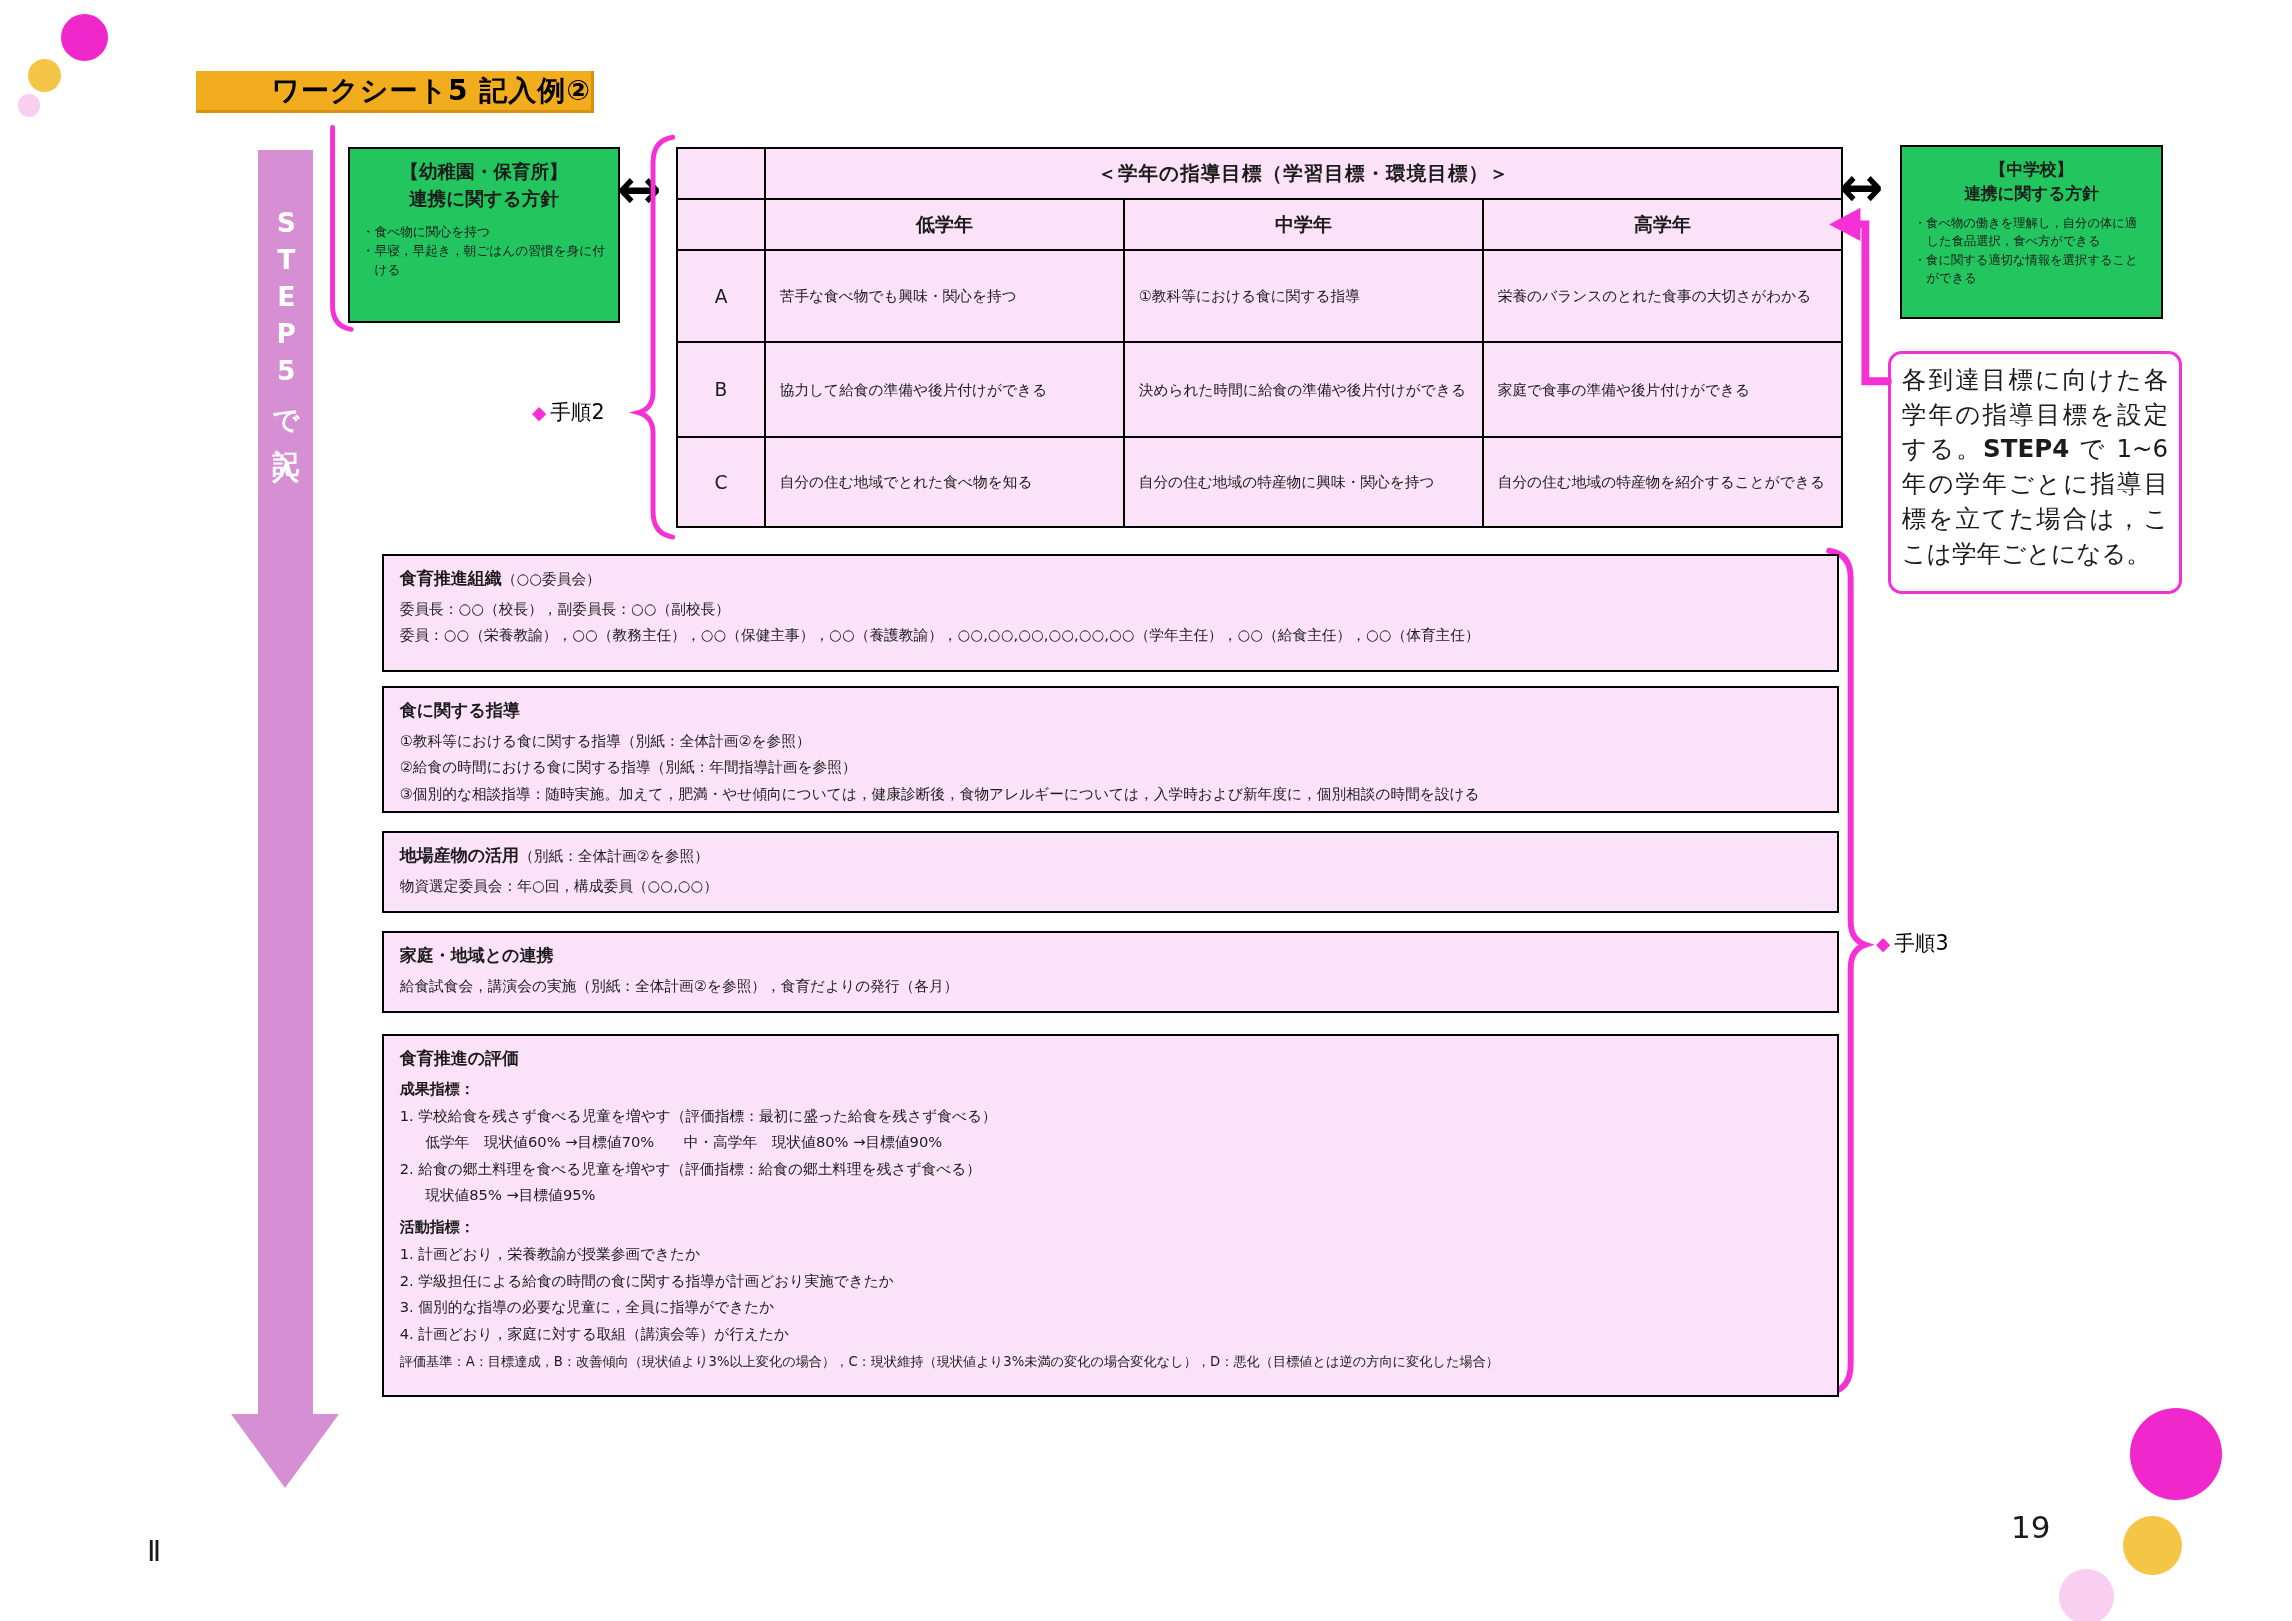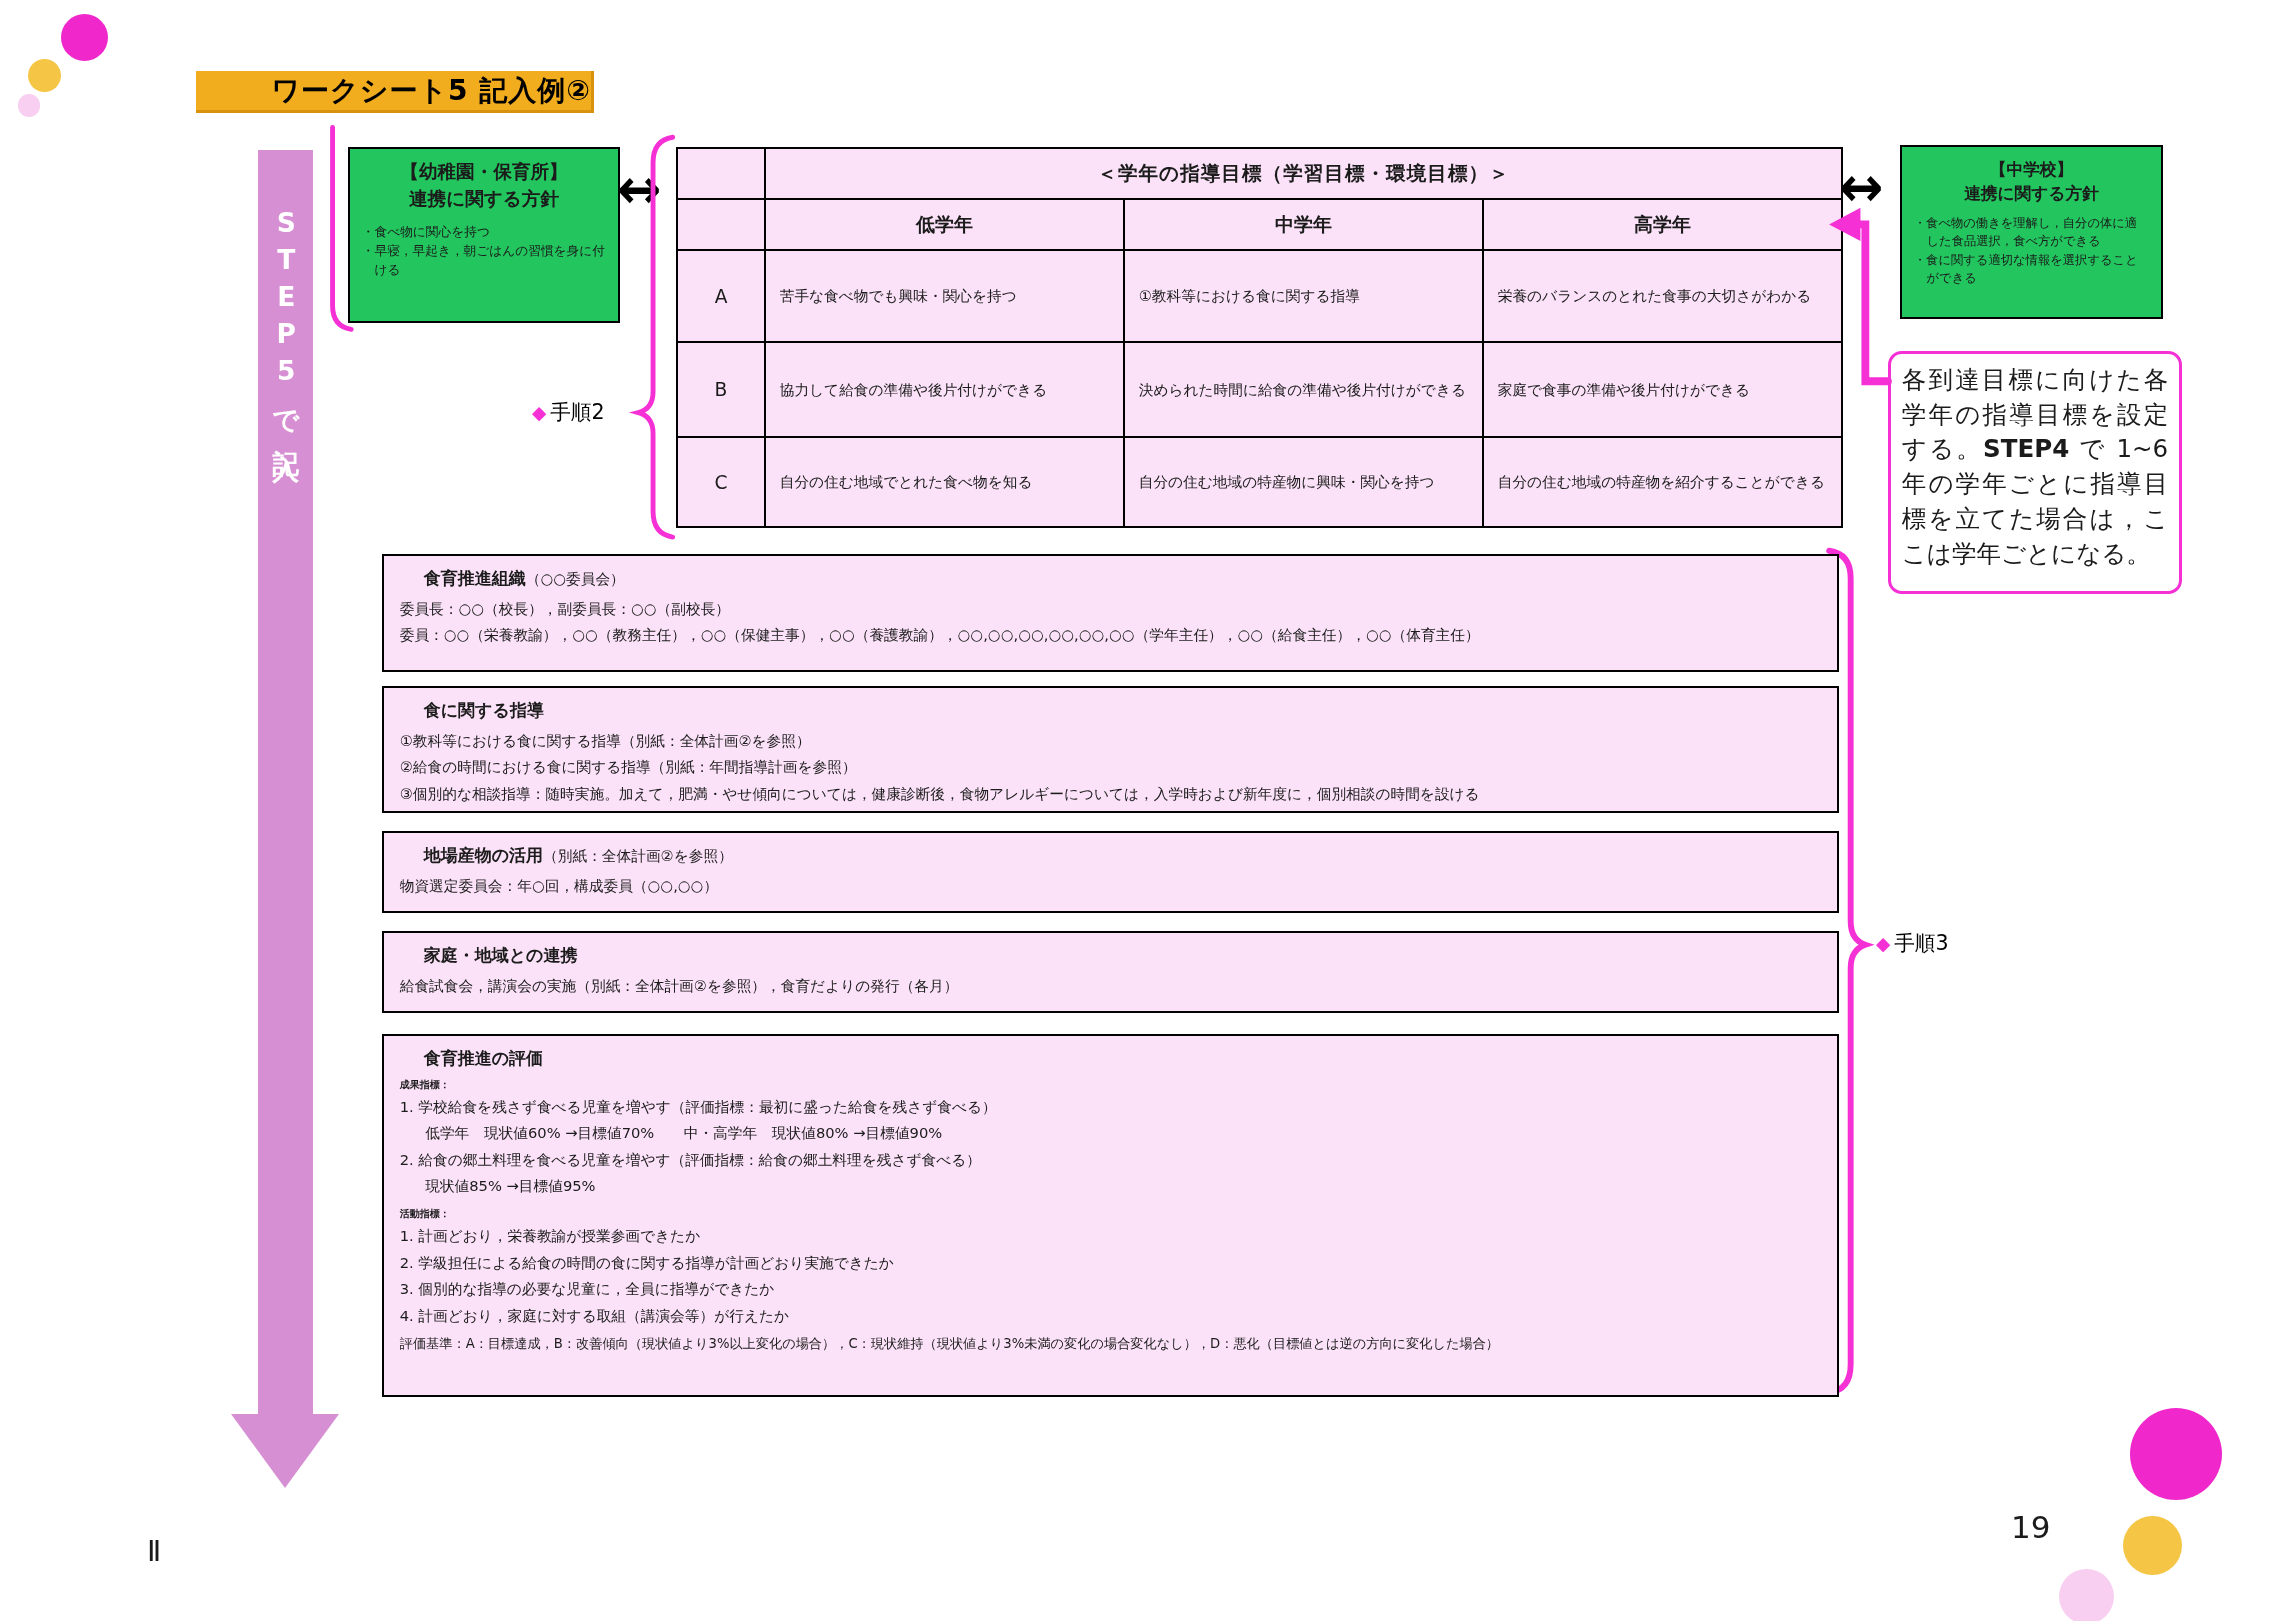--- a/index.html
+++ b/index.html
@@ -72,22 +72,22 @@
   .pink-box{position:absolute; left:382px; width:1457px; background:var(--pink_fill);
     border:2.9px solid #000; padding:10.8px 15.7px;}
   .pb-org{top:554px; height:118px;}
   .pb-guid{top:686px; height:127px;}
   .pb-local{top:831px; height:82px;}
   .pb-family{top:931px; height:82px;}
   .pb-eval{top:1034px; height:363px;}
   .pb-title{font-size:17px; font-weight:bold;}
   .pb-suffix{font-size:14.7px;}
   .pb-line{font-size:14.7px; line-height:1.8;}
-  .pb-title-line{margin-bottom:5.9px;margin-left:24px;}
-  .pb-subhead{font-size:10px; font-weight:bold; margin-top:5.9px; line-height:1.8;}
+  .pb-title-line{margin-bottom:5.9px;}
+  .pb-subhead{font-size:15px; font-weight:bold; margin-top:5.9px; line-height:1.8;}
   .pb-line.indent{padding-left:25.5px;}
   .pb-criteria{font-size:13.2px; margin-top:4px; line-height:1.6;}
 
   .section-marker{position:absolute; left:147px; top:1534px; font-size:29px;}
   .page-number{position:absolute; left:2011px; top:1509px; font-size:31px;}
 </style>
 </head>
 <body>
 
 <div class="page">

